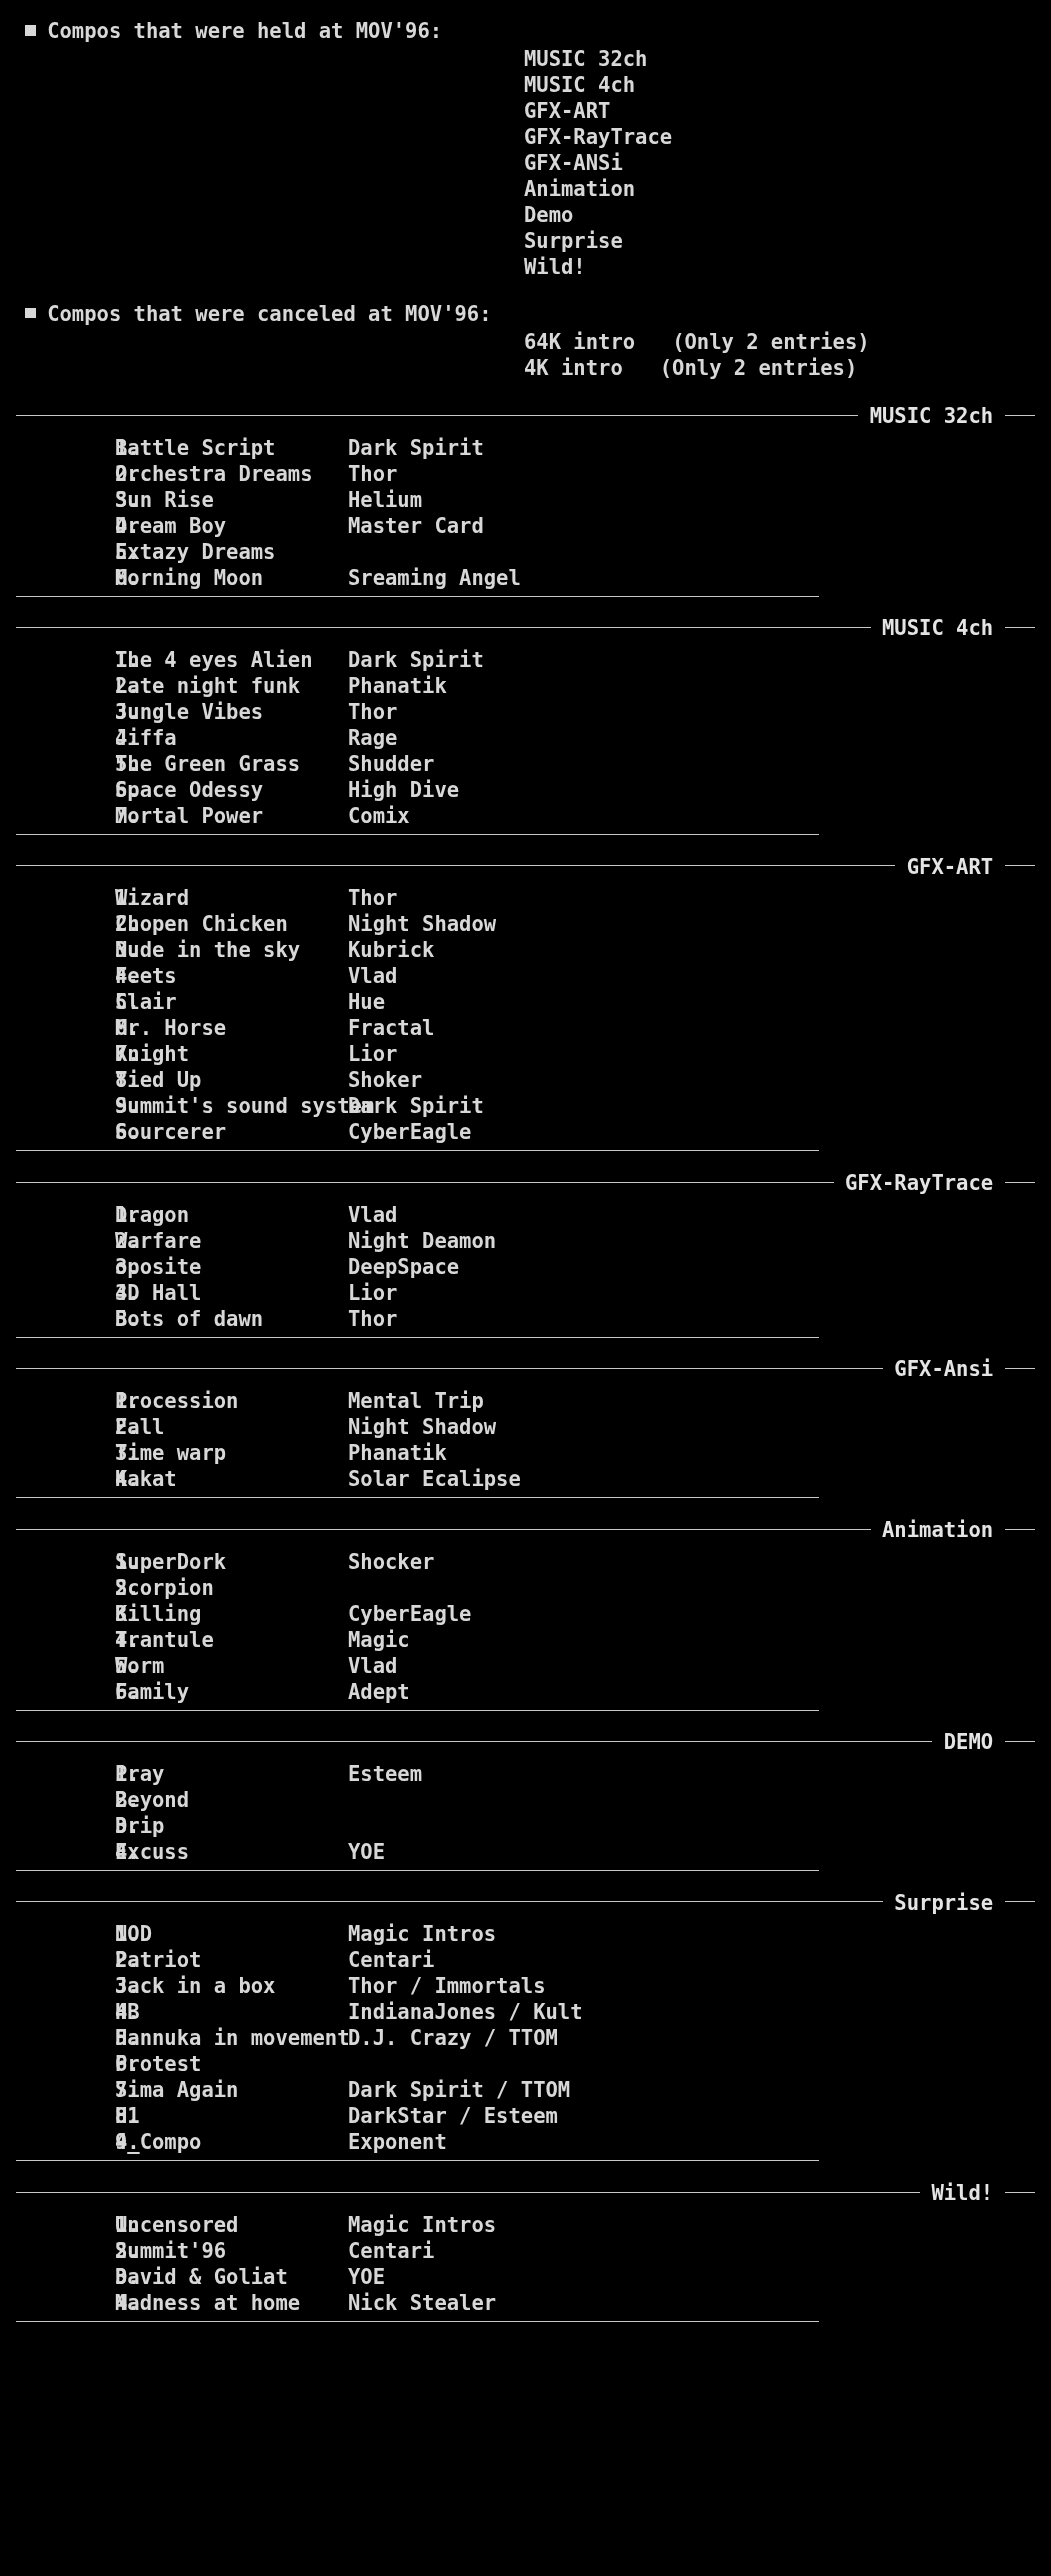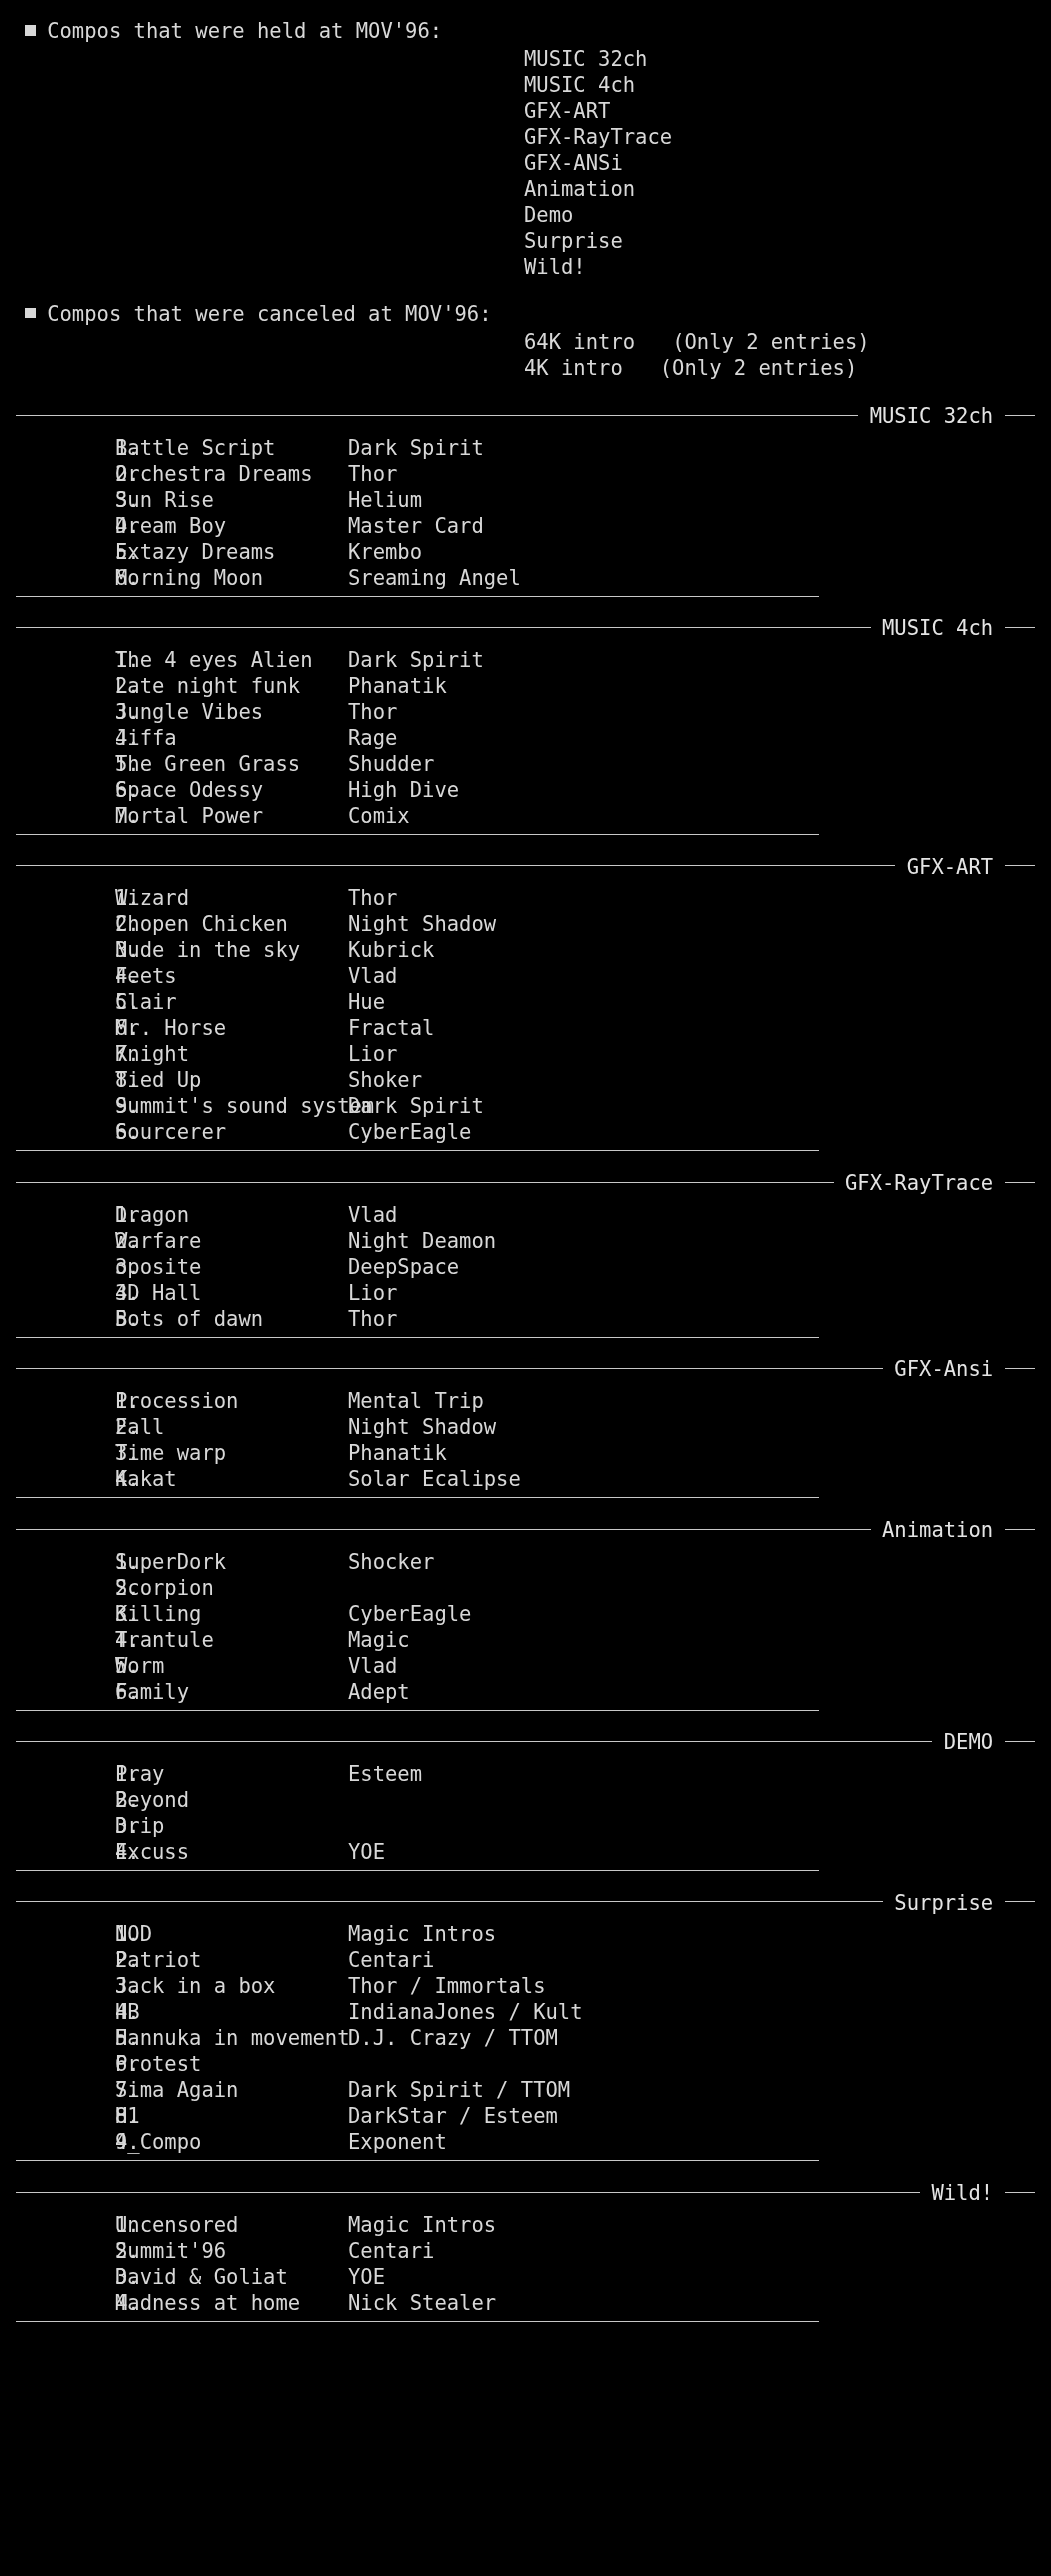--- a/index.html
+++ b/index.html
@@ -13,20 +13,21 @@
     min-height: 2576px;
     font-family: "DejaVu Sans Mono", monospace;
     font-size: 20.5px;
     line-height: 26px;
     -webkit-font-smoothing: none;
   }
   .page {
     width: 835px;
     padding: 18px 0 33px 0;
     box-sizing: border-box;
+    font-weight: bold;
   }
 
   
   .intro-block {
     padding-left: 25px;
     margin-bottom: 21.4px;
   }
   .intro-head {
     display: flex;
     align-items: baseline;
@@ -150,21 +151,21 @@
         <div class="rule">
           <div class="line"></div>
           <div class="title">MUSIC 32ch</div>
           <div class="line short"></div>
         </div>
         <div class="entries">
           <div class="entry"><div class="num">1.</div><div class="title-cell">Battle Script</div><div class="author-cell">Dark Spirit</div></div>
           <div class="entry"><div class="num">2.</div><div class="title-cell">Orchestra Dreams</div><div class="author-cell">Thor</div></div>
           <div class="entry"><div class="num">3.</div><div class="title-cell">Sun Rise</div><div class="author-cell">Helium</div></div>
           <div class="entry"><div class="num">4.</div><div class="title-cell">Dream Boy</div><div class="author-cell">Master Card</div></div>
-          <div class="entry"><div class="num">5.</div><div class="title-cell">Extazy Dreams</div><div class="author-cell">Krembo</div></div>
+          <div class="entry"><div class="num">5.</div><div class="title-cell">Extazy Dreams</div></div>
           <div class="entry"><div class="num">6.</div><div class="title-cell">Morning Moon</div><div class="author-cell">Sreaming Angel</div></div>
         </div>
         <div class="bottom-rule">
           <div class="line"></div>
         </div>
       </div>
       <div class="section">
         <div class="rule">
           <div class="line"></div>
           <div class="title">MUSIC 4ch</div>

